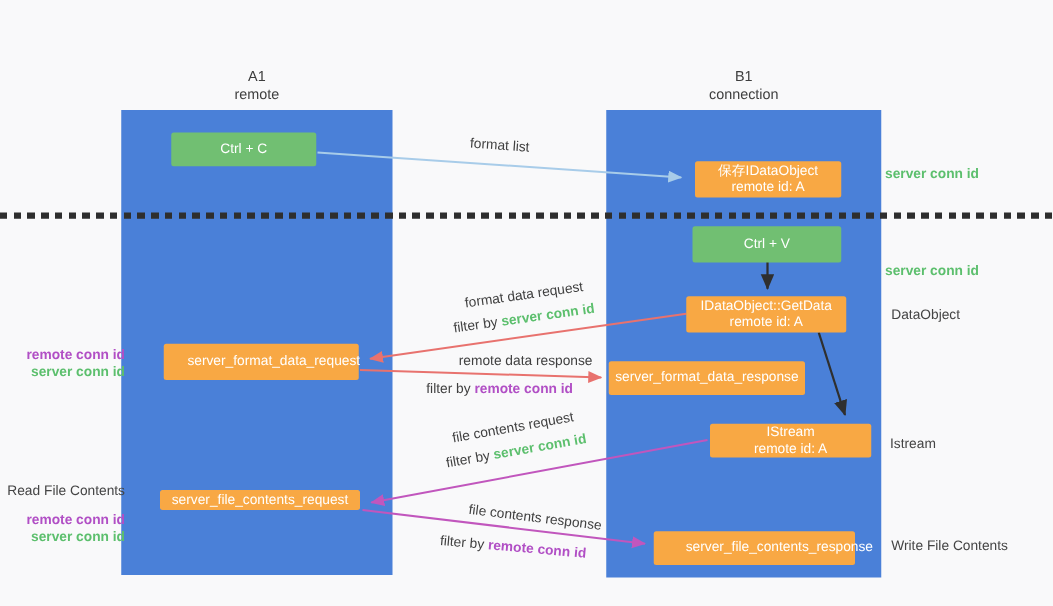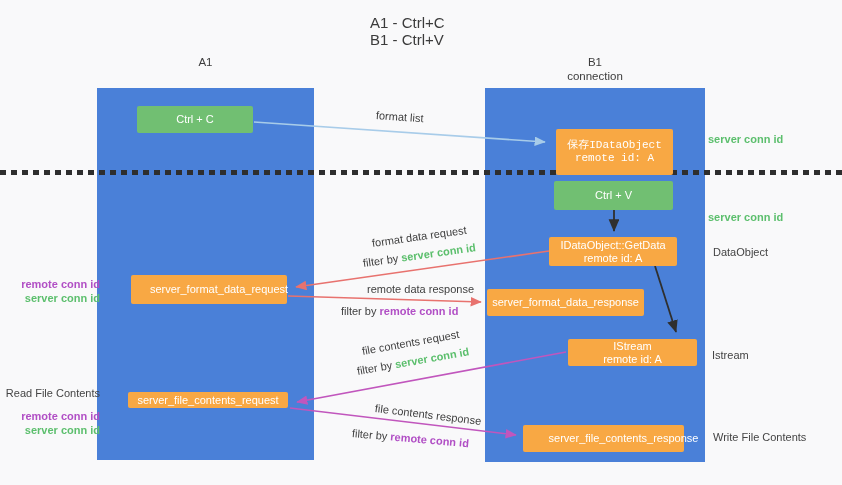--- a/index.html
+++ b/index.html
@@ -20,21 +20,21 @@
   .lane-header{top:55px;text-align:center;font-size:11.5px;line-height:14px;color:#3d3d3d;}
   .lh-left{left:97px;width:217px;}
   .lh-right{left:485px;width:220px;}
   .divider{left:0;top:170px;width:842px;height:5px;
     background:repeating-linear-gradient(90deg,var(--dash) 0 6px,transparent 6px 11px);}
   .node{display:flex;flex-direction:column;align-items:center;justify-content:center;
     color:#fff;font-size:11px;line-height:13px;text-align:center;border-radius:2px;}
   .node.green{background:var(--box-green);}
   .node.orange{background:var(--box-orange);}
   .n-ctrlc{left:137px;top:106px;width:116px;height:27px;}
-  .n-save{left:556px;top:129px;width:117px;height:46px;font-family:Liberation Mono, monospace;}
+  .n-save{left:556px;top:129px;width:117px;height:29px;}
   .n-ctrlv{left:554px;top:181px;width:119px;height:29px;}
   .n-getdata{left:549px;top:237px;width:128px;height:29px;}
   .n-freq{left:131px;top:275px;width:156px;height:29px;padding-left:20px;}
   .n-fresp{left:487px;top:289px;width:157px;height:27px;}
   .n-istream{left:568px;top:339px;width:129px;height:27px;}
   .n-fcreq{left:128px;top:392px;width:160px;height:16px;}
   .n-fcresp{left:523px;top:425px;width:161px;height:27px;padding-left:40px;}
   .edge-label{font-size:11px;color:#3f3f3f;white-space:nowrap;transform-origin:left center;}
   .key-green{color:var(--text-green);font-weight:bold;}
   .key-purple{color:var(--text-purple);font-weight:bold;}
@@ -43,27 +43,24 @@
   .ann.purple{color:var(--text-purple);font-weight:bold;}
   .ann.plain{color:#444;}
   .left-col{left:0;width:100px;text-align:right;line-height:14px;}
   svg.arrows{position:absolute;left:0;top:0;pointer-events:none;}
 </style>
 </head>
 <body>
 
 <div class="stage">
 
-  <div class="abs title">
-    <div>A1 - Ctrl+C</div>
-    <div>B1 - Ctrl+V</div>
-  </div>
 
   <div class="abs lane-header lh-left">
     <div>A1</div>
+    <div>remote</div>
   </div>
   <div class="abs lane-header lh-right">
     <div>B1</div>
     <div>connection</div>
   </div>
 
   <div class="abs lane lane-left"></div>
   <div class="abs lane lane-right"></div>
 
   <div class="abs divider"></div>

